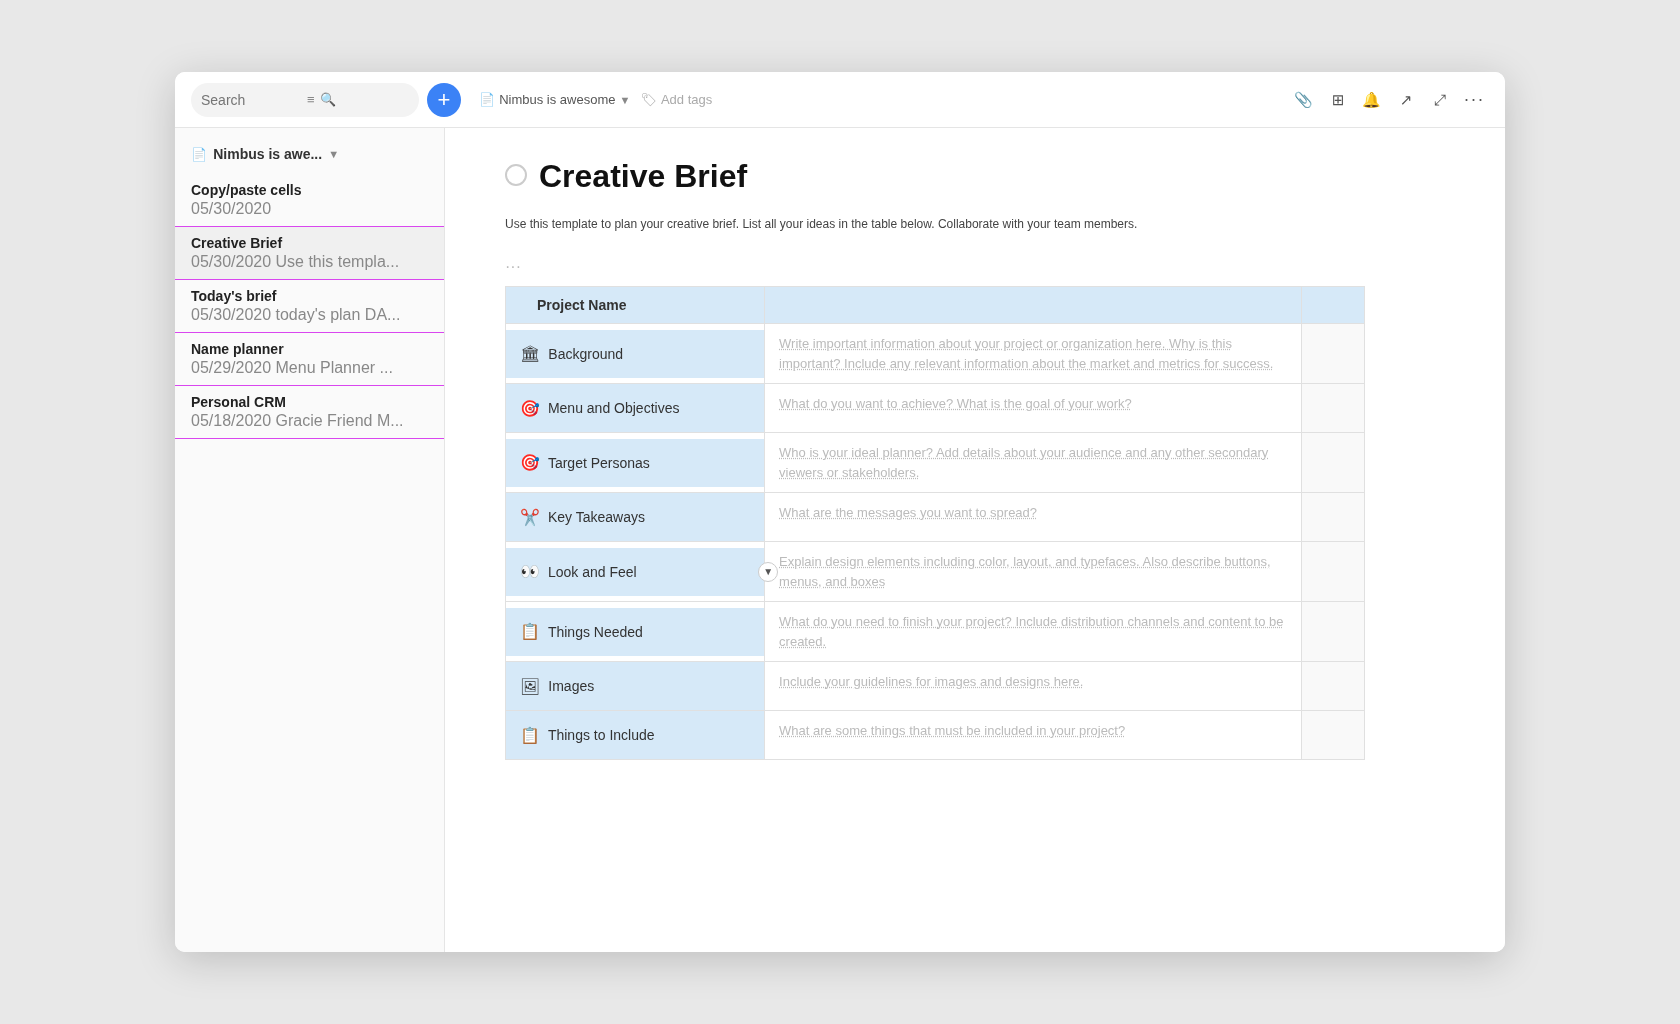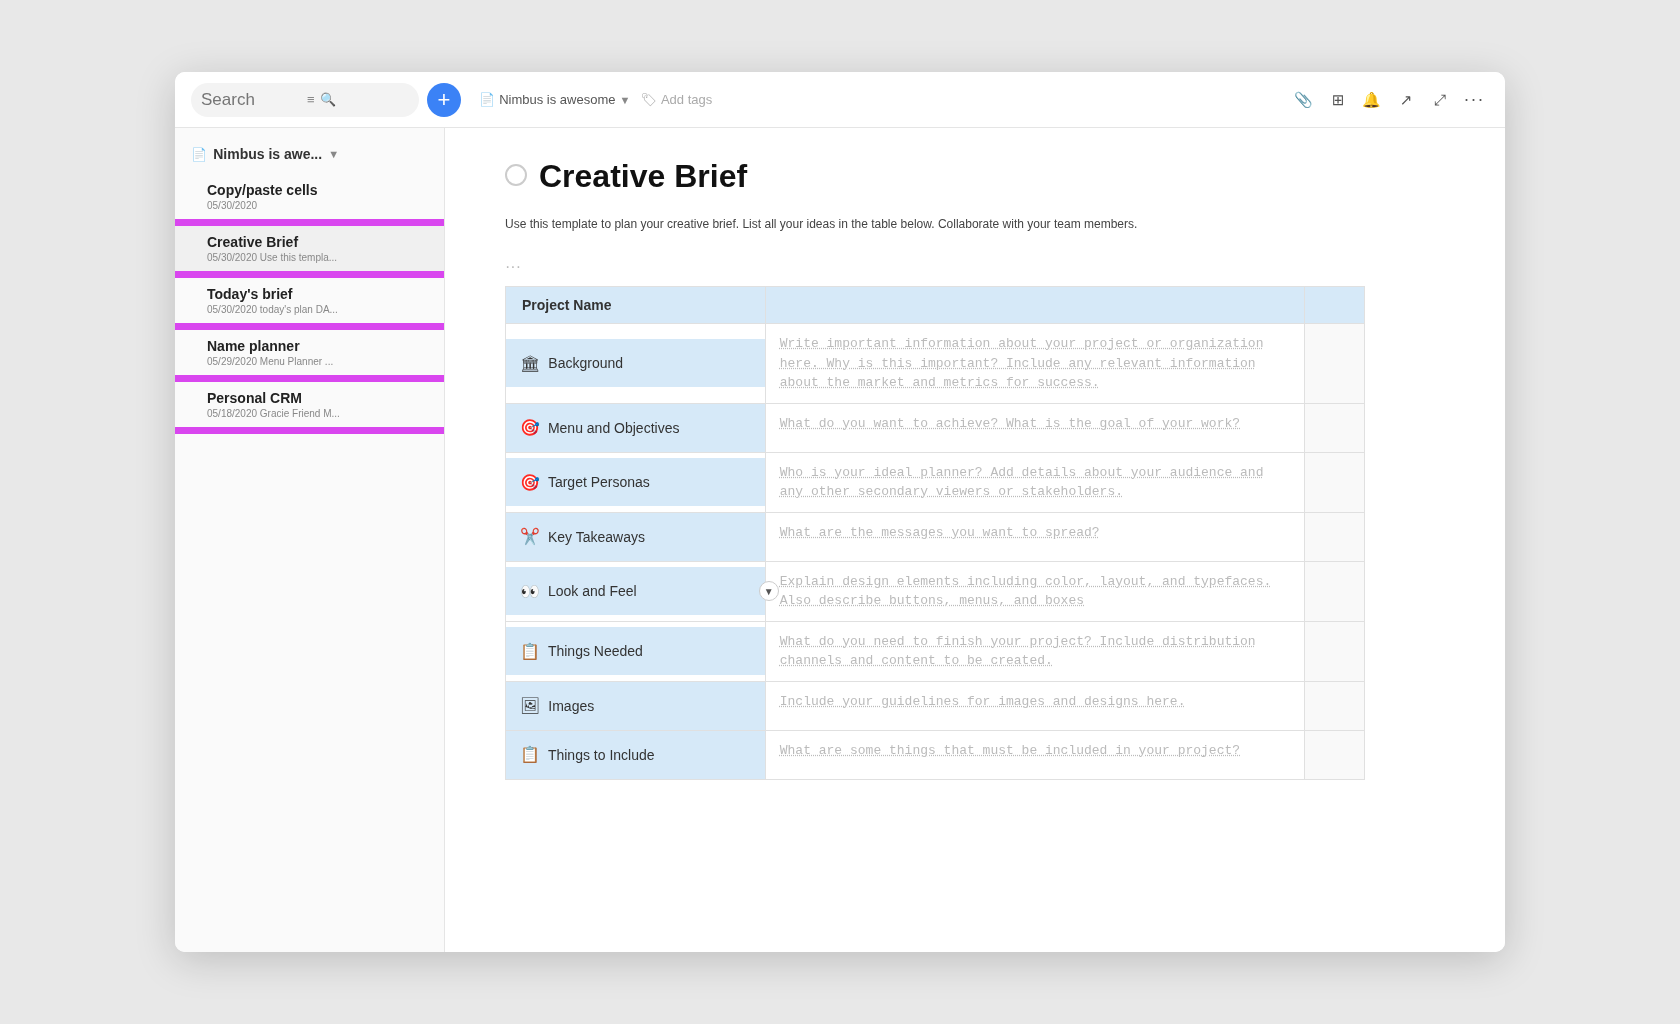--- a/index.html
+++ b/index.html
@@ -44,21 +44,21 @@
       border-radius: 20px;
       padding: 5px 10px;
       gap: 6px;
       flex: 1;
       height: 34px;
     }
     .search-box input {
       border: none;
       background: transparent;
       outline: none;
-      font-size: 17px;
+      font-size: 14px;
       color: #1d4ed8;
       width: 100px;
     }
     .add-btn {
       width: 34px; height: 34px;
       border-radius: 50%;
       background: #3b82f6;
       border: none;
       color: #fff;
       font-size: 22px;
@@ -112,31 +112,31 @@
       padding: 12px 0;
     }
     .sidebar-header {
       display: flex; align-items: center; gap: 6px;
       padding: 6px 16px 12px;
       font-size: 14px; font-weight: 600; color: #333;
     }
     .sidebar-header-icon { color: #888; font-size: 13px; }
     .sidebar-header-chevron { color: #888; font-size: 11px; }
     .sidebar-item {
-      padding: 8px 32px;
+      padding: 8px 16px;
       cursor: pointer;
-      border-bottom: 7px solid #d946ef;
+      border-bottom: 1px solid #d946ef;
     }
     .sidebar-item.active { background: #f0f0f0; }
     .sidebar-item-title {
       font-size: 14px; font-weight: 600; color: #222;
       margin-bottom: 2px;
     }
     .sidebar-item-meta {
-      font-size: 10px; color: #888;
+      font-size: 16px; color: #888;
     }
 
     
     .main-content {
       flex: 1;
       overflow-y: auto;
       padding: 30px 60px;
       background: #fff;
     }
     .doc-header {
@@ -171,21 +171,21 @@
       font-size: 14px;
     }
     .creative-table th, .creative-table td {
       border: 1px solid #e0e0e0;
       padding: 0;
     }
     .creative-table thead th {
       background: #d6e9f8;
       font-weight: 600;
       color: #333;
-      padding: 10px 16px;
+      padding: 10px 31px;
       text-align: left;
     }
     .creative-table thead th.col-left {
       width: 260px;
     }
     .creative-table thead th.col-right {
       width: 540px;
     }
     .creative-table thead th.col-extra {
       width: 60px;
@@ -203,21 +203,20 @@
       color: #bbb;
       font-size: 13px;
       line-height: 1.5;
       text-decoration: underline;
       text-decoration-style: dotted;
       text-decoration-color: #bbb;
       vertical-align: top;
     }
     td.right-cell {
       vertical-align: top;
-      font-family: Liberation Mono, monospace;
     }
     td.extra-cell {
       background: #f9f9f9;
     }
     .row-icon { font-size: 16px; }
 
     
     .main-content::-webkit-scrollbar { width: 6px; }
     .main-content::-webkit-scrollbar-thumb { background: #ddd; border-radius: 3px; }
 

